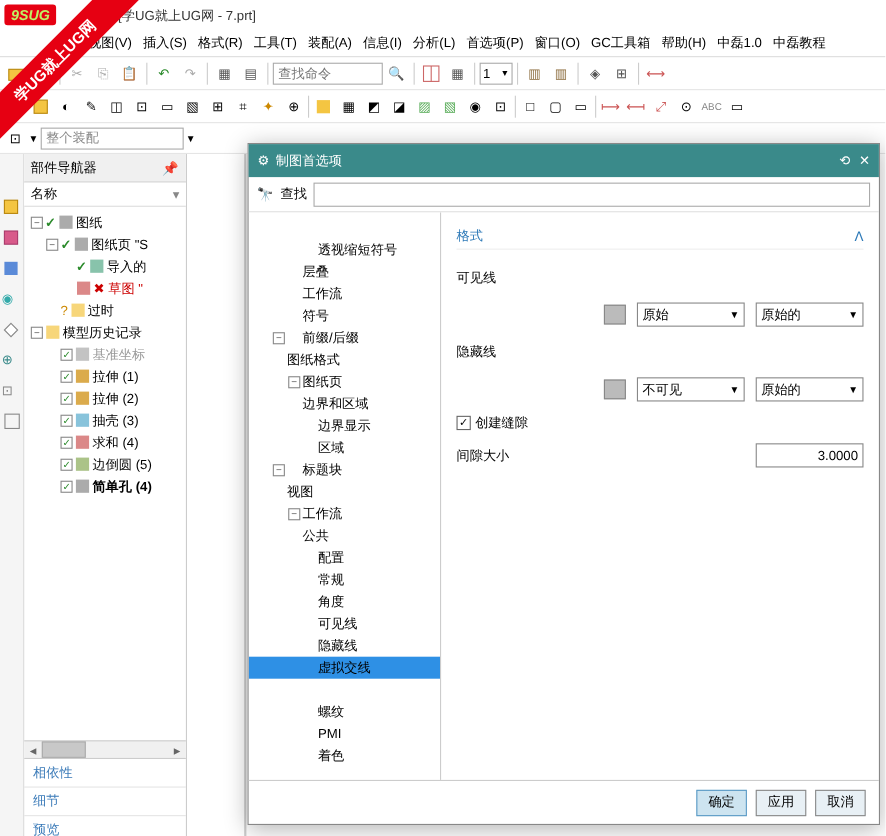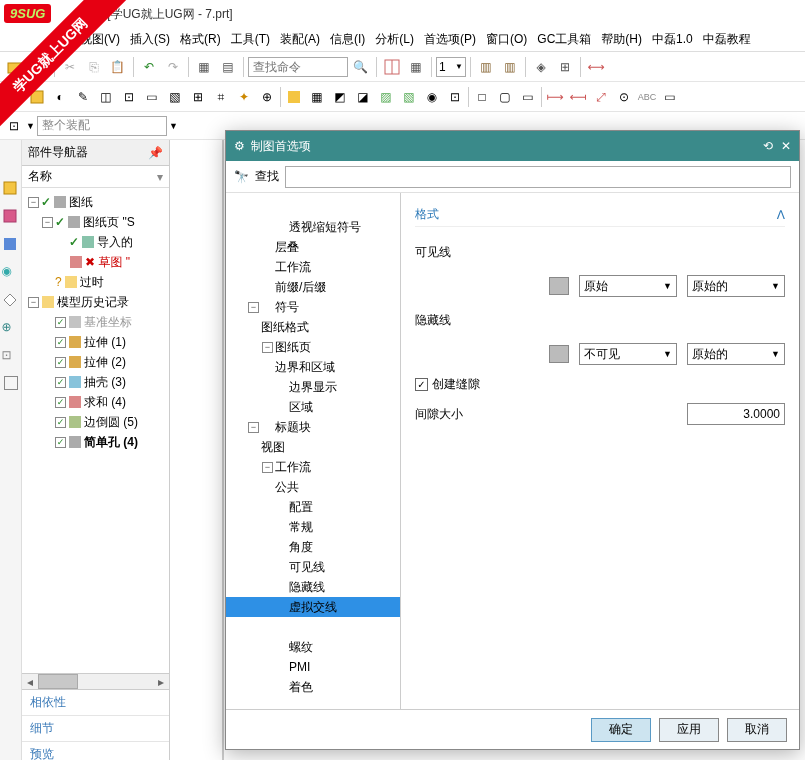--- a/index.html
+++ b/index.html
@@ -80,21 +80,21 @@
 .form-row .label { flex: 0 0 70px; }
 .form-row .controls { margin-left: auto; display: flex; gap: 10px; align-items: center; }
 .swatch { width: 20px; height: 18px; border: 1px solid #888; background: #bbb; }
 .select { width: 98px; height: 22px; border: 1px solid #888; display: flex; align-items: center; padding: 0 4px; cursor: pointer; }
 .select .caret { margin-left: auto; font-size: 9px; }
 .form-row input[type=text] { width: 98px; height: 22px; border: 1px solid #888; text-align: right; padding: 0 4px; }
 .chk-row { display: flex; align-items: center; height: 26px; gap: 4px; }
 .chk-row .cb { width: 13px; height: 13px; border: 1px solid #666; display: inline-flex; align-items: center; justify-content: center; font-size: 10px; }
 
 .dlg-foot { height: 40px; border-top: 1px solid #ccc; display: flex; align-items: center; justify-content: flex-end; gap: 8px; padding: 0 12px; }
-.dlg-foot button { width: 60px; height: 24px; border: 1px solid #888; background: #e8f0f5; cursor: pointer; }
+.dlg-foot button { width: 46px; height: 24px; border: 1px solid #888; background: #e8f0f5; cursor: pointer; }
 .dlg-foot button.primary { background: #cde4f0; border-color: #5a9ac5; }
 
 svg { display: block; }
 </style>
 </head>
 <body>
 
 <div class="watermark">
   <div class="tag">9SUG</div>
   <div class="banner">学UG就上UG网</div>
@@ -447,26 +447,26 @@
           <span class="tlbl">层叠</span>
         </div>
         <div class="trow">
           <span class="tind" style="width:32px"></span>
           <span style="width:13px;display:inline-block"></span>
           <span class="tlbl">工作流</span>
         </div>
         <div class="trow">
           <span class="tind" style="width:32px"></span>
           <span style="width:13px;display:inline-block"></span>
+          <span class="tlbl">符号</span>
+        </div>
+        <div class="trow">
+          <span class="tind" style="width:32px"></span>
+          <span style="width:13px;display:inline-block"></span>
           <span class="tlbl">前缀/后缀</span>
-        </div>
-        <div class="trow">
-          <span class="tind" style="width:32px"></span>
-          <span style="width:13px;display:inline-block"></span>
-          <span class="tlbl">符号</span>
         </div>
         <div class="trow">
           <span class="tind" style="width:18px"></span>
           <span class="texp">−</span>
           <span class="tlbl">图纸格式</span>
         </div>
         <div class="trow">
           <span class="tind" style="width:32px"></span>
           <span style="width:13px;display:inline-block"></span>
           <span class="tlbl">图纸页</span>

